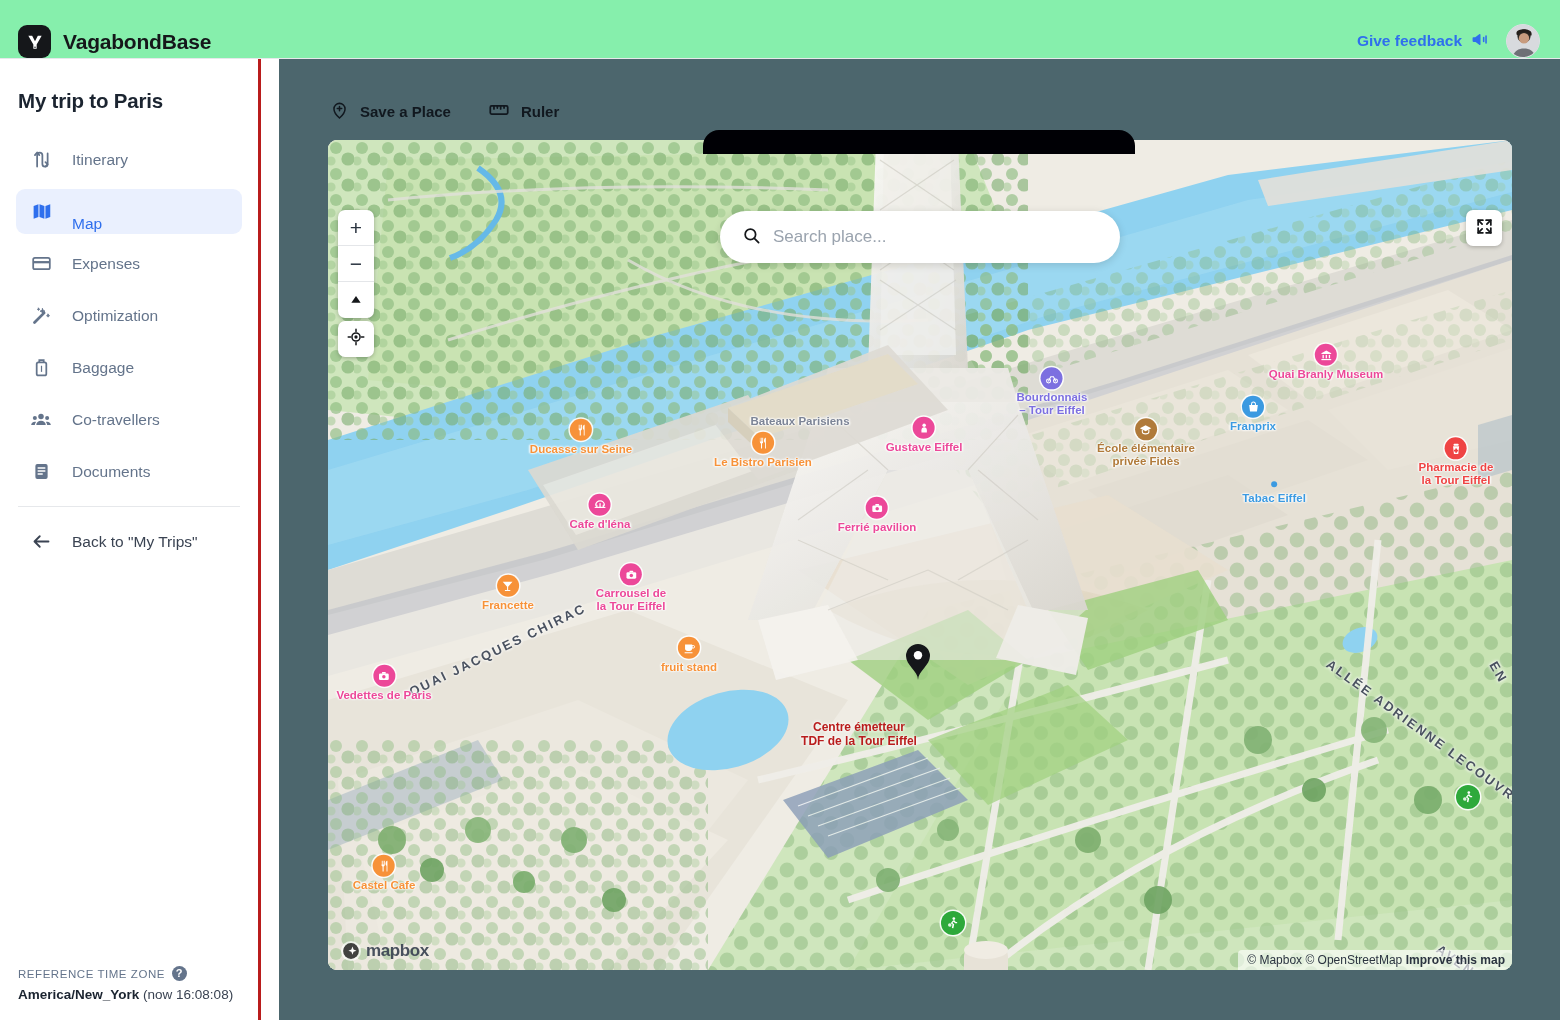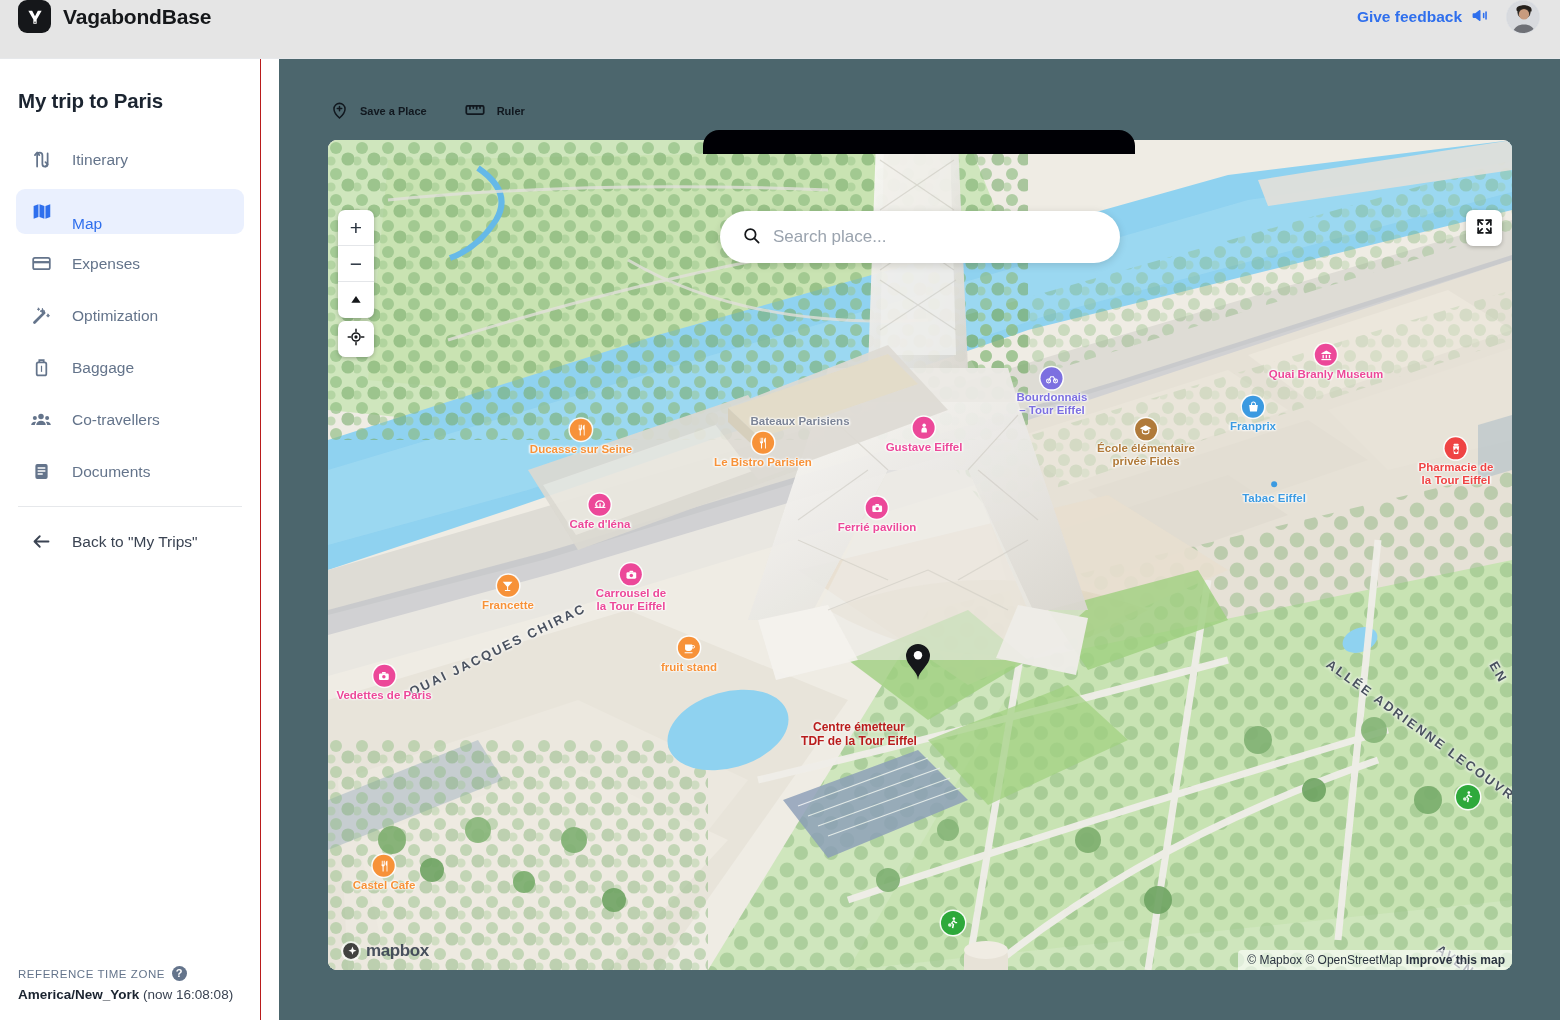--- a/index.html
+++ b/index.html
@@ -7,23 +7,23 @@
     width: 1560px; height: 1020px;
     font-family: "Liberation Sans", sans-serif;
     background: #ffffff;
     overflow: hidden;
   }
 
   
   #app-header {
     position: absolute; top: 0; left: 0;
     width: 1560px; height: 59px;
-    background: #e5e5e5;
+    background: #86efac;
     border-bottom: 1px solid #e6e8eb;
-    display: flex; align-items: flex-start; justify-content: space-between;
+    display: flex; align-items: flex-end; justify-content: space-between;
     padding: 0 20px 0 18px;
   }
   .brand { display: flex; align-items: center; gap: 12px; }
   .brand-logo {
     width: 33px; height: 33px; border-radius: 9px;
     background: #15171a;
     display: flex; align-items: center; justify-content: center;
   }
   .brand-name {
     font-size: 21px; font-weight: bold; color: #15171a;
@@ -38,21 +38,21 @@
     width: 34px; height: 34px; border-radius: 50%;
     overflow: hidden; border: 1px solid #dde0e4;
     background: #cfd4da; cursor: pointer;
   }
 
   
   #sidebar {
     position: absolute; top: 59px; left: 0;
     width: 261px; height: 961px;
     background: #ffffff;
-    border-right: 1px solid #b91c1c;
+    border-right: 3px solid #b91c1c;
   }
   #trip-title {
     font-size: 20.5px; font-weight: bold; color: #1b2430;
     padding: 30px 0 0 18px;
     letter-spacing: -0.2px;
   }
   #sidebar-nav { margin-top: 24px; padding: 0 16px; }
   .nav-item {
     display: flex; align-items: center; gap: 20px;
     height: 45px; padding-left: 14px;
@@ -94,21 +94,21 @@
     background: #4c666d;
     padding: 0;
   }
   #map-toolbar {
     position: absolute; top: 40px; left: 51px;
     display: flex; align-items: center; gap: 37px;
     z-index: 8;
   }
   .tool-btn {
     display: flex; align-items: center; gap: 11px;
-    color: #11181f; font-size: 11px; font-weight: bold;
+    color: #11181f; font-size: 15px; font-weight: bold;
     cursor: pointer;
   }
 
   #map-canvas {
     position: absolute; top: 81px; left: 49px;
     width: 1184px; height: 830px;
     border-radius: 9px;
     overflow: hidden;
     background: #e9e3d9;
   }

